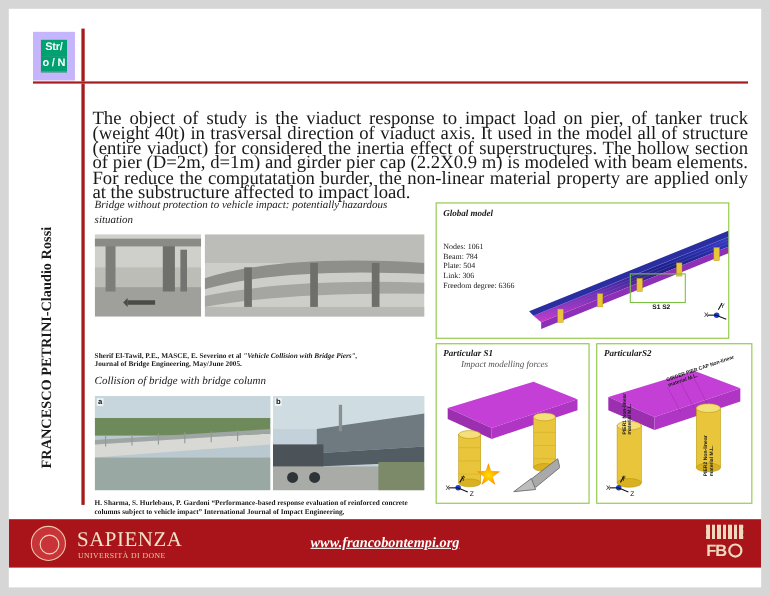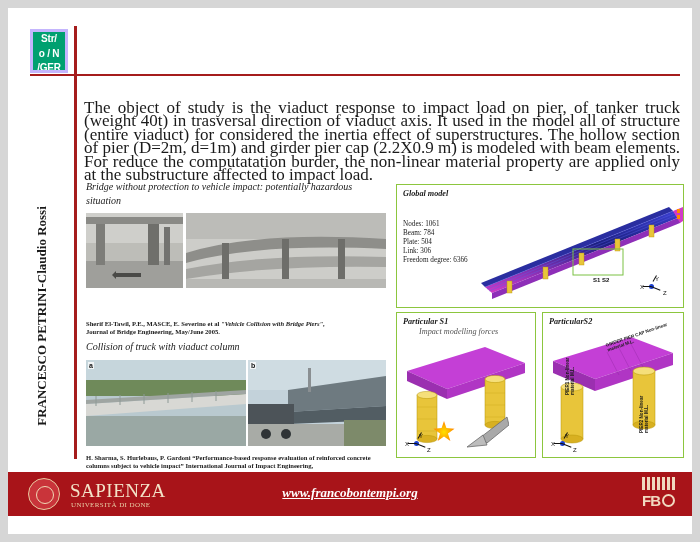--- a/index.html
+++ b/index.html
@@ -13,21 +13,21 @@
     position:absolute;left:8px;top:8px;
     width:684px;height:526px;
     background:#ffffff;
     box-sizing:border-box;
     overflow:hidden;
   }
 
   
   .logo{
     position:absolute;left:22px;top:21px;width:38px;height:44px;
-    background:#f9a8d4;border:3px solid #c4b5fd;box-sizing:border-box;
+    background:#f9a8d4;border:7px solid #c4b5fd;box-sizing:border-box;
     overflow:hidden;
   }
   .logo-cell{
     position:absolute;left:0;right:0;height:14.6px;
     background:#00a070;color:#ffffff;
     font-family:"Liberation Sans", sans-serif;
     font-weight:bold;font-size:10px;line-height:14.6px;
     text-align:center;letter-spacing:-0.2px;
   }
   .logo-cell.r1{top:0;}
@@ -97,21 +97,21 @@
     position:absolute;font-family:"Liberation Sans", sans-serif;
     font-weight:bold;font-size:7px;color:#111;
     background:rgba(255,255,255,.75);padding:0 1px;
   }
 
   
   .panel{
     position:absolute;border:1.2px solid #8cc63e;box-sizing:border-box;
     background:#ffffff;overflow:hidden;
   }
-  .p-global{left:388px;top:176px;width:288px;height:124px;padding-left:44px;}
+  .p-global{left:388px;top:176px;width:267px;height:124px;padding-left:44px;}
   .p-s1{left:388px;top:304px;width:140px;height:146px;}
   .p-s2{left:534px;top:304px;width:142px;height:146px;}
 
   .p-title{
     position:absolute;left:6px;top:4px;
     font-style:italic;font-weight:bold;font-size:8.2px;color:#1a1a1a;
   }
   .p-sub{
     position:absolute;left:22px;top:14px;
     font-style:italic;font-size:8.2px;color:#555;
@@ -246,21 +246,21 @@
       <rect x="152" y="26" width="7" height="44" fill="#6e6e6a"></rect>
       <rect y="66" width="200" height="9" fill="#b8b8b4"></rect>
     </svg>
   </div>
 
   <div class="cite c1">
     <span>Sherif El-Tawil, P.E., MASCE, E. Severino et al </span><i>"Vehicle Collision with Bridge Piers",</i><br>
     <span>Journal of Bridge Engineering, May/June 2005.</span>
   </div>
 
-  <div class="lcap b">Collision of truck with viaduct column</div>
+  <div class="lcap b">Collision of bridge with bridge column</div>
 
   <div class="photo ph3">
     <svg width="160" height="86" viewBox="0 0 160 86">
       <rect width="160" height="86" fill="#b9c9cf"></rect>
       <rect width="160" height="26" fill="#c6d6dc"></rect>
       <rect y="20" width="160" height="16" fill="#6f8a5a"></rect>
       <path d="M0 44 L160 34 L160 44 L0 56 Z" fill="#d8d8d4"></path>
       <path d="M0 40 L160 30 L160 34 L0 44 Z" fill="#9fa5a2"></path>
       <rect y="56" width="160" height="30" fill="#9aa8a4"></rect>
       <g stroke="#8e9a96" stroke-width="1">

